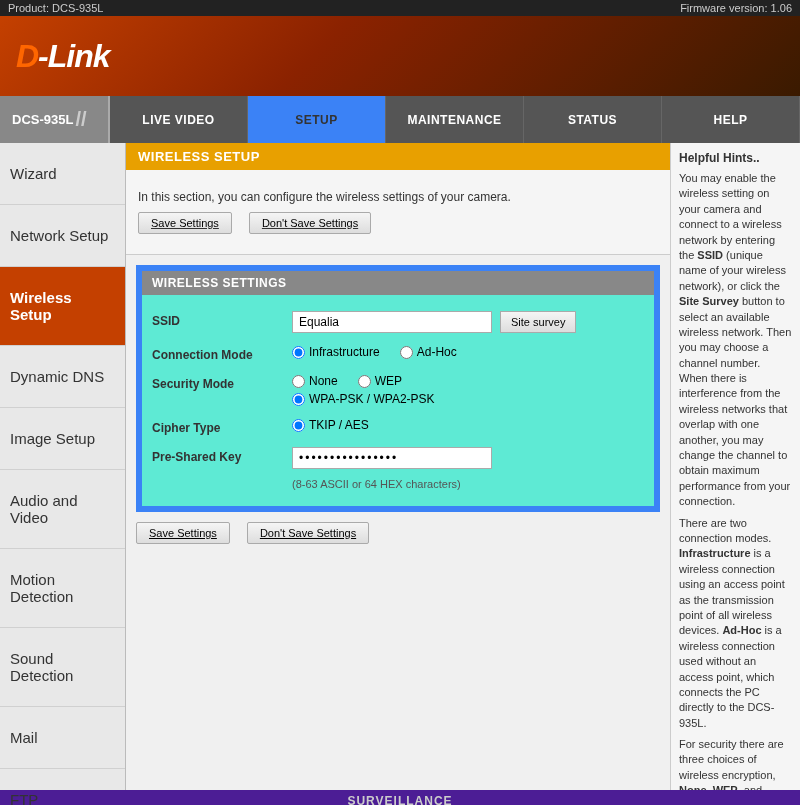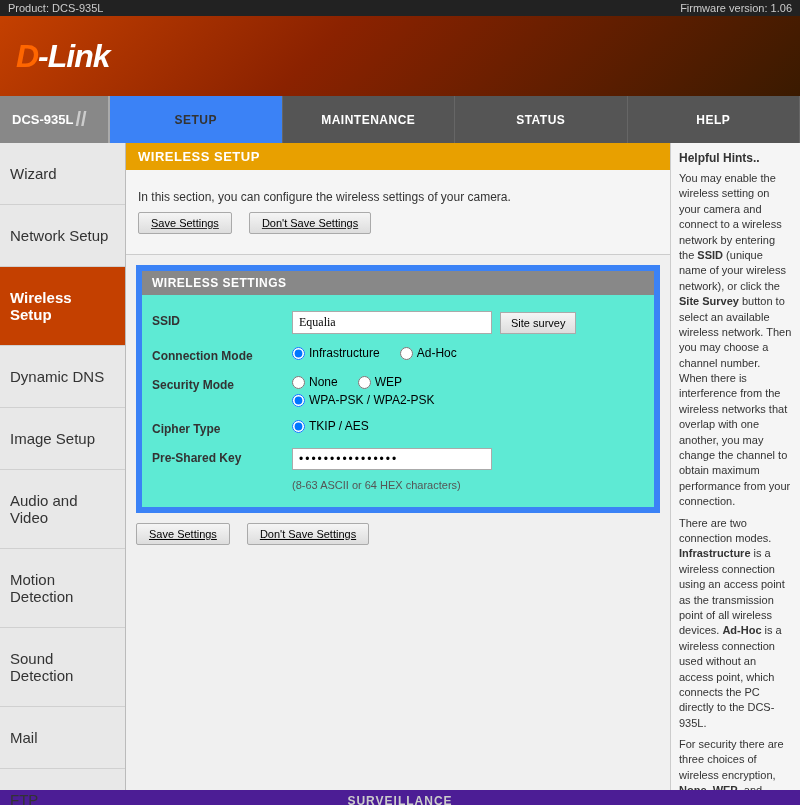--- a/index.html
+++ b/index.html
@@ -41,21 +41,21 @@
     .btn-row { display: flex; gap: 17px; margin-top: 8px; text-decoration: underline; }
     .btn { background: linear-gradient(to bottom, #f5f5f5, #ddd); border: 1px solid #aaa; padding: 4px 12px; font-size: 11px; cursor: pointer; border-radius: 2px; }
 
     
     .settings-section { margin: 10px; background: #5eead4; border: 6px solid #3b82f6; }
     .settings-header { background: #888; color: #fff; font-weight: bold; font-size: 12px; padding: 5px 10px; letter-spacing: 0.5px; }
     .settings-table { width: 100%; padding: 10px; }
     .settings-row { display: flex; align-items: flex-start; padding: 6px 0; }
     .settings-label { width: 140px; font-weight: bold; font-size: 12px; color: #333; padding-top: 3px; flex-shrink: 0; }
     .settings-value { flex: 1; }
-    .text-input { border: 1px solid #aaa; padding: 3px 6px; font-size: 12px; width: 200px; font-family: Liberation Serif, serif; }
+    .text-input { border: 1px solid #aaa; padding: 3px 6px; font-size: 12px; width: 200px; }
     .radio-group { display: flex; flex-wrap: wrap; gap: 4px 20px; align-items: center; }
     .radio-item { display: flex; align-items: center; gap: 4px; font-size: 12px; }
     .radio-item input { margin: 0; }
     .site-survey-btn { background: linear-gradient(to bottom, #f5f5f5, #ddd); border: 1px solid #aaa; padding: 4px 10px; font-size: 11px; cursor: pointer; margin-left: 8px; }
     .ssid-row { display: flex; align-items: center; }
     .hint-text { font-size: 11px; color: #555; margin-top: 9px; }
     .password-input { border: 1px solid #aaa; padding: 3px 6px; font-size: 12px; width: 200px; letter-spacing: 2px; }
 
     
     .hints-panel { width: 130px; background: #f5f5f5; border-left: 1px solid #ccc; padding: 8px; overflow-y: auto; font-size: 11px; color: #333; flex-shrink: 0; }
@@ -79,20 +79,21 @@
     <span style="color:#ff6600;">D</span><span style="color:#fff;">-Link</span>
   </span>
 </div>
 
 <div class="nav">
   <div class="nav-brand">
     <span>DCS-935L</span>
     <span class="nav-brand-slash">//</span>
   </div>
   <div class="nav-tabs">
+    <div class="nav-tab">LIVE VIDEO</div>
     <div class="nav-tab active">SETUP</div>
     <div class="nav-tab">MAINTENANCE</div>
     <div class="nav-tab">STATUS</div>
     <div class="nav-tab">HELP</div>
   </div>
 </div>
 
 <div class="main-layout">
 
   <div class="sidebar">

